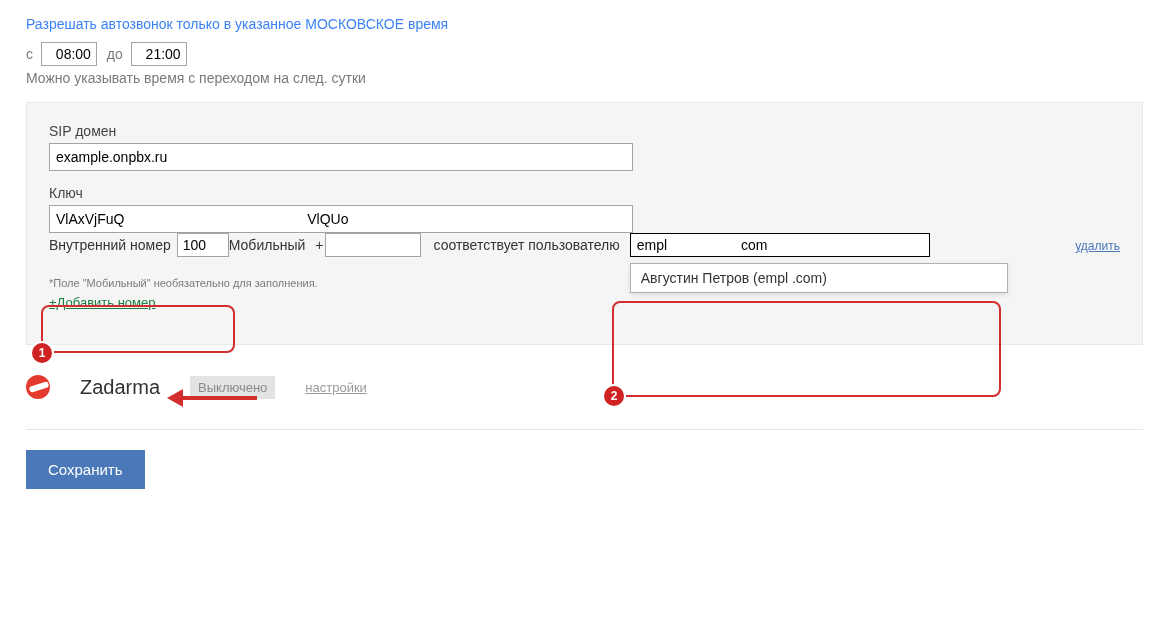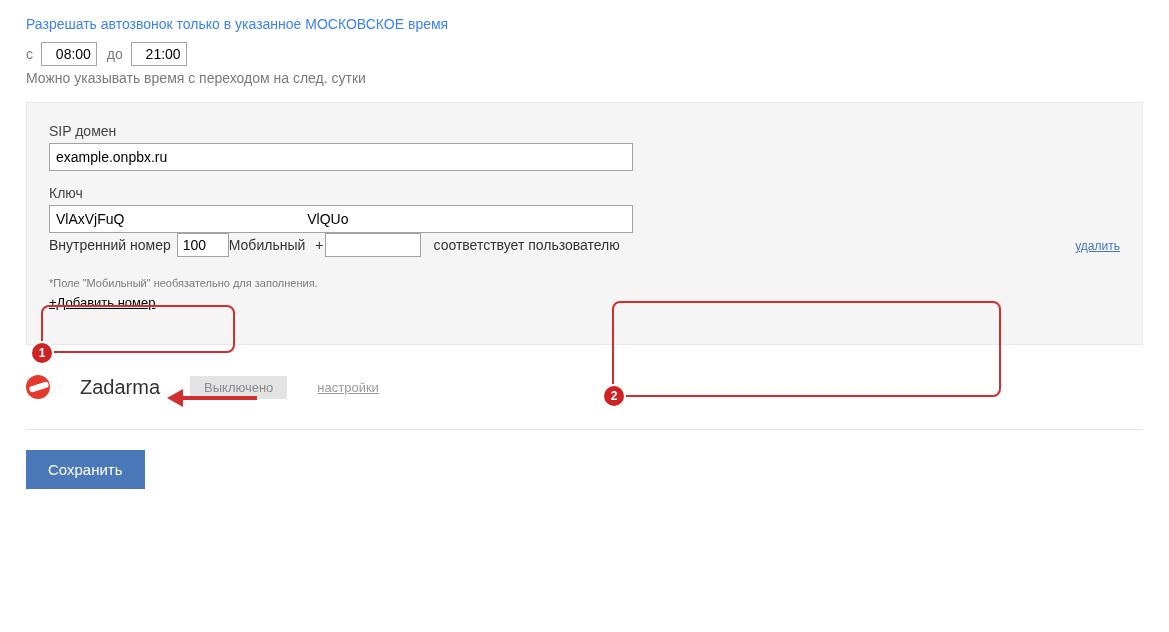--- a/index.html
+++ b/index.html
@@ -105,21 +105,21 @@
     right: 0;
     top: 6px;
   }
 
   .small-note {
     font-size: 11px;
     color: #7a7a7a;
     margin-top: 20px;
   }
   .add-link {
-    color: #000000;
+    color: #15803d;
     font-size: 13px;
     text-decoration: underline;
     cursor: pointer;
     display: inline-block;
     margin-top: 6px;
   }
 
   
   .anno-box-1 {
     position: absolute;
@@ -192,21 +192,21 @@
     width: 20px; height: 6px;
     background: #fff;
     transform: rotate(-18deg);
     border-radius: 3px;
   }
   .provider-name { font-size: 20px; color: #333; }
   .badge-off {
     background: #e3e3e3;
     color: #8b8b8b;
     font-size: 13px;
-    padding: 4px 14px;
+    padding: 4px 8px;
   }
   .settings-link {
     color: #9a9a9a;
     font-size: 13px;
     text-decoration: underline;
     cursor: pointer;
   }
 
   .divider {
     height: 1px;
@@ -251,20 +251,24 @@
   <div class="row-line">
     <span class="seg-label" style="margin-left:0">Внутренний номер</span>
     <input class="short" value="100" style="">
 
     <span class="seg-label" style="margin-left:0">Мобильный</span>
     <span class="plus">+</span>
     <input class="med" value="" style="">
 
     <span class="seg-label" style="margin-left:12px">соответствует пользователю</span>
 
+    <div class="user-input-wrap">
+      <input class="user-search" value="empl                   com" style="">
+      <div class="dropdown">Августин Петров (empl                  .com)</div>
+    </div>
 
     <span class="delete-link">удалить</span>
   </div>
 
   <div class="small-note">*Поле "Мобильный" необязательно для заполнения.</div>
   <span class="add-link">+Добавить номер</span>
 
   
   <div class="anno-box-1 box-left"></div>
   <div class="anno-box-1 box-right"></div>

